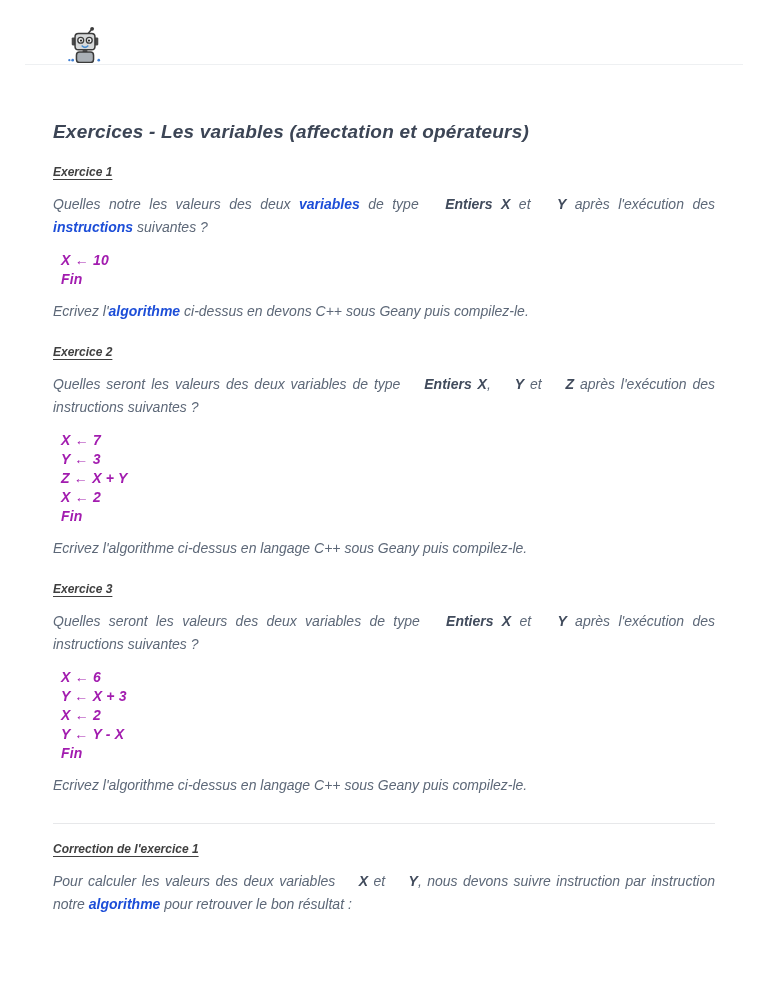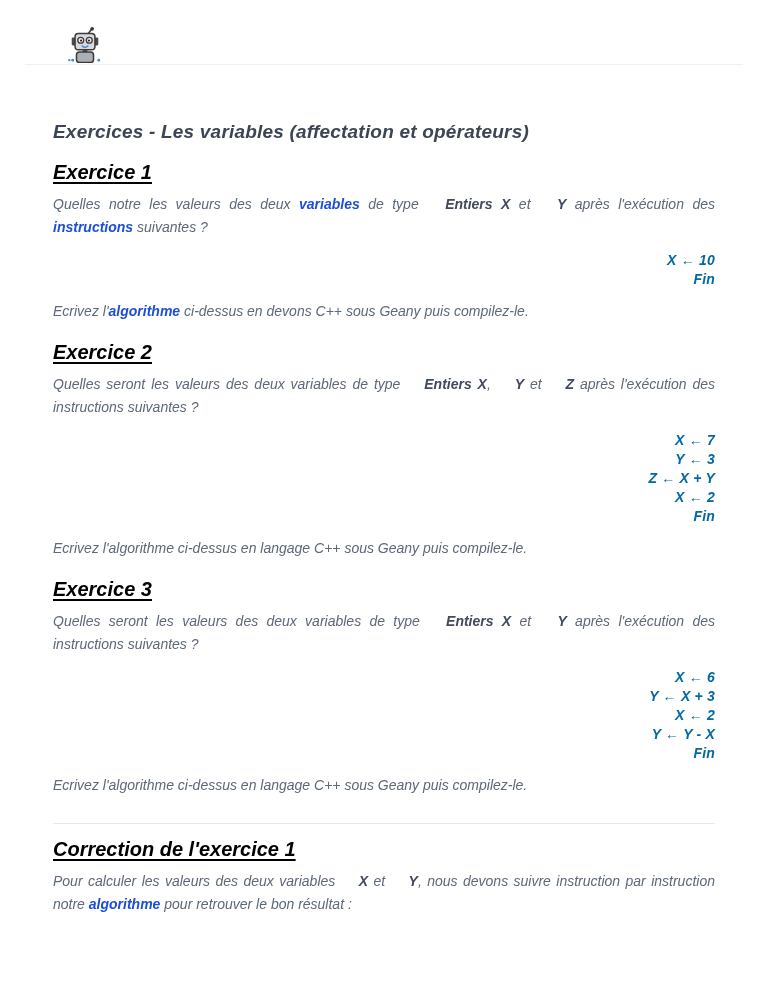--- a/index.html
+++ b/index.html
@@ -15,36 +15,36 @@
     border-bottom: 1px solid #eef0f2;
     display: flex; align-items: flex-end;
   }
   .logo { margin-left: 37px; margin-bottom: 1px; display: inline-block; line-height: 0; cursor: pointer; }
   .content { padding: 0 53px; }
   h1.page-title {
     margin: 56px 0 0; font-size: 19px; line-height: 22px;
     color: #3c4555; font-weight: 700; letter-spacing: 0.2px;
   }
   h2.section-heading {
-    margin: 20px 0 0; font-size: 20px; line-height: 19px;
-    color: #000000; font-weight: 700;
+    margin: 20px 0 0; font-size: 12px; line-height: 19px;
+    color: #404040; font-weight: 700;
     text-decoration: underline; text-underline-offset: 3px;
   }
   h2.correction-heading { margin-top: 16px; }
   p.para {
     margin: 11px 0 0; font-size: 14px; line-height: 23px;
     color: #5d6878; text-align: justify;
   }
   .seg-n { font-weight: 400; color: #5d6878; }
   .seg-b { font-weight: 700; color: #414b5c; padding-left: 18px; }
   .seg-a { font-weight: 700; color: #1d4ed8; cursor: pointer; }
   .code-block { margin: 12px 0 0; padding-left: 8px; }
   .code-line {
-    font-size: 14px; font-weight: 700; color: #0369a1;
-    line-height: 19px; letter-spacing: 0.2px; white-space: pre; text-align: right;
+    font-size: 14px; font-weight: 700; color: #a21caf;
+    line-height: 19px; letter-spacing: 0.2px; white-space: pre;
   }
   hr.divider { border: none; border-top: 1px solid #e7e8ea; margin: 26px 0 0; height: 0; }
 </style>
 </head>
 <body>
 
 <div class="page">
 
   <header class="site-header">
     <span class="logo">

